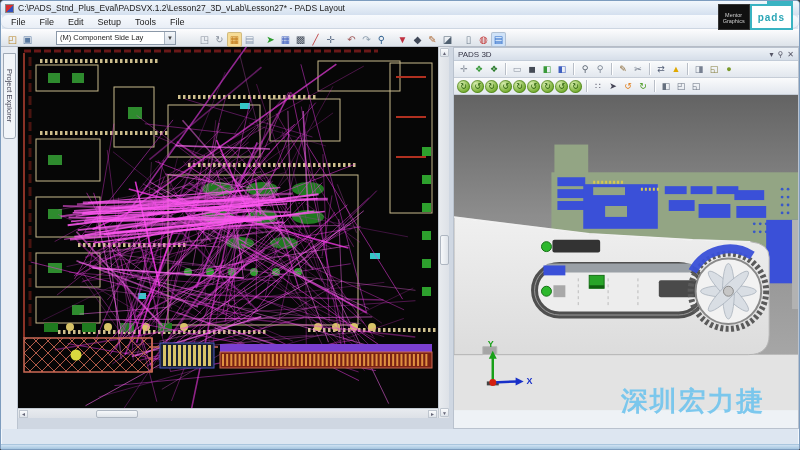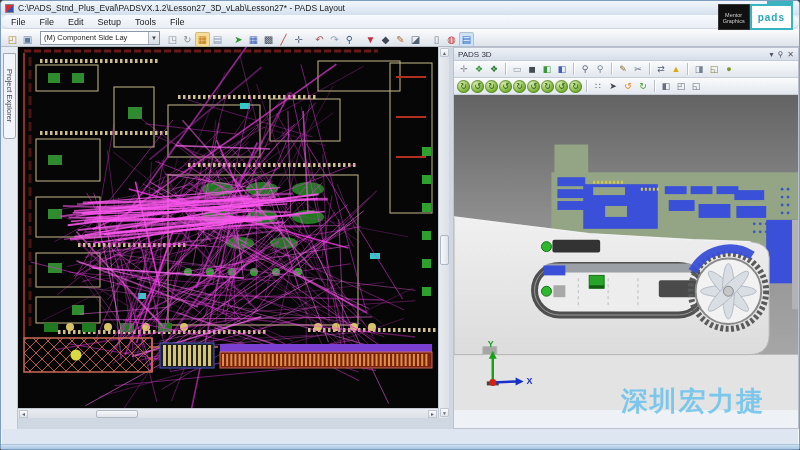--- a/index.html
+++ b/index.html
@@ -16,21 +16,21 @@
   #productbox .ptext{color:#2aa6b6;font-weight:bold;font-size:10px;letter-spacing:1px;line-height:15px;}
   #productbox .pblock{position:absolute;right:-2px;top:-6px;width:26px;height:5px;background:#39b3c2;}
   
   #menubar{position:absolute;left:0;top:14px;right:0;height:14px;background:linear-gradient(#f7fafd,#e9eef6);display:flex;align-items:center;padding-left:3px;border-bottom:1px solid #cdd6e2;border-radius:7px;}
   .menuitem{font-size:9px;color:#222;padding:0 7px;}
   
   #toolbar{position:absolute;left:0;top:28px;right:0;height:18px;background:linear-gradient(#fdfdfe,#dde3ea);border-bottom:1px solid #b6bcc6;display:flex;align-items:center;padding-left:4px;gap:1px;}
   .icon{display:inline-flex;width:15px;height:15px;align-items:center;justify-content:center;font-size:10px;border-radius:2px;}
   .icon.bg{box-shadow:inset 0 0 0 1px rgba(0,0,0,.15);}
   .tsep{width:1px;height:12px;background:#b9bfc8;margin:0 3px;box-shadow:1px 0 0 #fff;}
-  #layersel{display:flex;align-items:center;height:14px;background:#fff;border:1px solid #8b98a8;margin:0 4px;width:120px;font-size:7.5px;color:#222;padding-left:3px;}
+  #layersel{display:flex;align-items:center;height:14px;background:#fff;border:1px solid #8b98a8;margin:0 20px;width:120px;font-size:7.5px;color:#222;padding-left:3px;}
   #layersel .arrow{margin-left:auto;width:11px;height:12px;background:linear-gradient(#f4f7fa,#d8dfe8);border-left:1px solid #aab4c0;font-size:6px;display:flex;align-items:center;justify-content:center;color:#444;}
   
   #main{position:absolute;left:0;top:46px;right:0;height:382px;background:#cfd7e2;}
   #projstrip{position:absolute;left:0;top:0;width:17px;bottom:0;background:#e8edf4;border-right:1px solid #bcc5d1;}
   #projtab{position:absolute;left:2px;top:6px;width:13px;height:86px;background:#f2f5f9;border:1px solid #9fa9b6;border-radius:0 0 3px 3px;display:flex;align-items:center;justify-content:center;}
   #projtab span{writing-mode:vertical-rl;font-size:7.5px;color:#445;white-space:nowrap;}
   #canvas2d{position:absolute;left:17px;top:0;width:420px;height:361px;background:#060606;overflow:hidden;}
   #vscroll{position:absolute;left:437px;top:0;width:11px;height:371px;background:linear-gradient(90deg,#e8ebef,#dde1e7);border-left:1px solid #c2c9d2;}
   .sbtn{position:absolute;left:1px;width:9px;height:9px;font-size:5px;color:#667;display:flex;align-items:center;justify-content:center;background:linear-gradient(#fbfcfd,#dfe4ea);border:1px solid #bfc6cf;border-radius:1px;}
   #vthumb{position:absolute;left:1px;top:188px;width:9px;height:30px;background:linear-gradient(90deg,#f6f8fa,#dfe4ea);border:1px solid #aeb6c1;border-radius:2px;}

